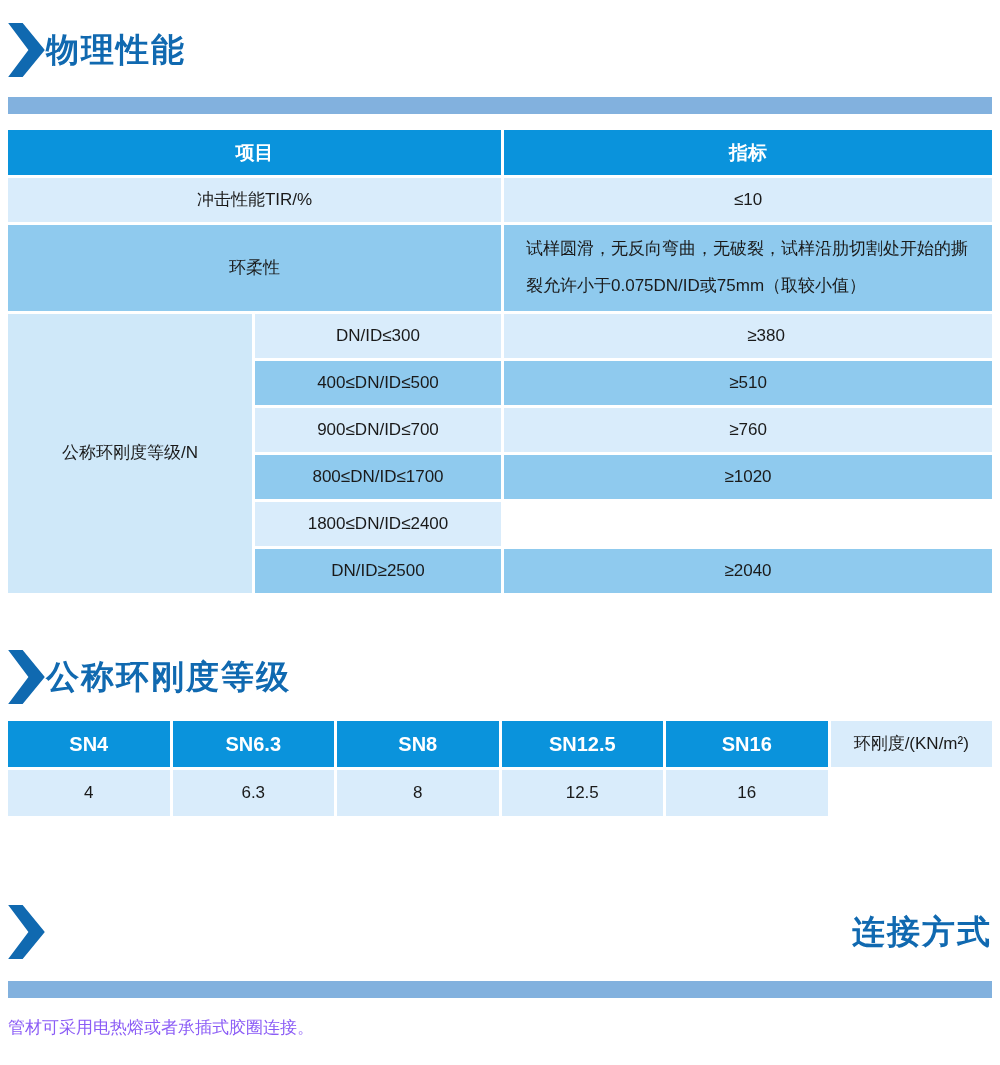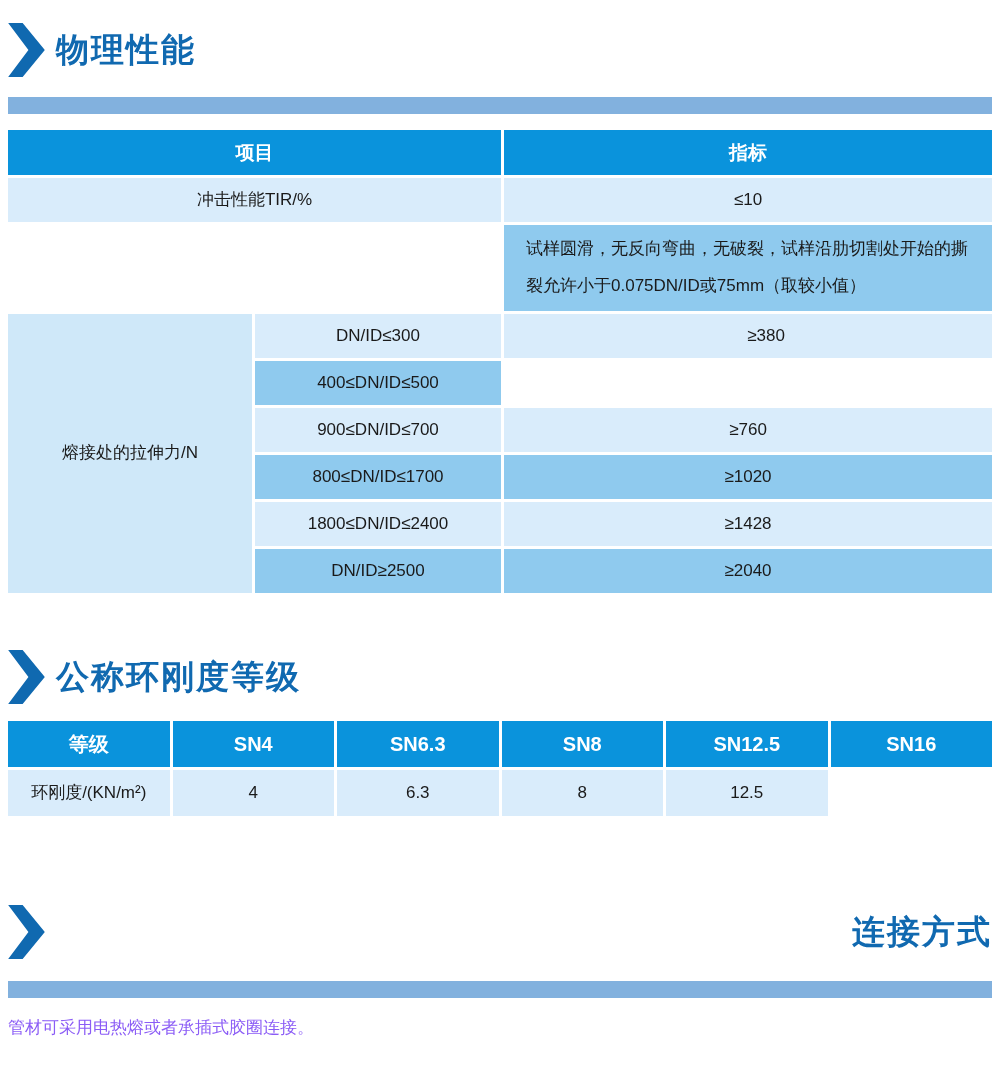--- a/index.html
+++ b/index.html
@@ -6,21 +6,21 @@
   html, body {
     width: 1000px;
     background: #ffffff;
     font-family: "Liberation Sans", "DejaVu Sans", sans-serif;
     color: #1a1a1a;
   }
   body { height: 1065px; overflow: hidden; }
   .page { width: 984px; margin: 0 8px; }
 
   
-  .heading { display: flex; align-items: center; gap: 11px; height: 56px; }
+  .heading { display: flex; align-items: center; gap: 1px; height: 56px; }
   .heading .chev { flex: 0 0 auto; width: 37px; height: 54px; }
   .heading .title {
     font-size: 33px;
     font-weight: bold;
     color: #1069b0;
     letter-spacing: 2px;
   }
   #heading-physical { margin-top: 22px; }
   #heading-stiffness { margin-top: 56px; }
   #heading-connection { margin-top: 88px; justify-content: space-between; }
@@ -93,62 +93,63 @@
   <div class="accent-bar" id="bar-top"></div>
 
   <div class="t1">
 
     <div class="cell th span2">项目</div>
     <div class="cell th col3">指标</div>
 
     <div class="cell bg-light span2">冲击性能TIR/%</div>
     <div class="cell bg-light col3">≤10</div>
 
+    <div class="cell bg-medium span2">环柔性</div>
     <div class="cell bg-medium col3 cell-desc">试样圆滑，无反向弯曲，无破裂，试样沿肋切割处开始的撕裂允许小于0.075DN/ID或75mm（取较小值）</div>
 
-    <div class="cell bg-span group-label">熔接处的拉伸力/N</div>
+    <div class="cell bg-span group-label">公称环刚度等级/N</div>
 
     <div class="cell bg-light" style="grid-column:2;grid-row:4;">DN/ID≤300</div>
     <div class="cell bg-light col3" style="grid-row:4;padding-left:36px;">≥380</div>
 
     <div class="cell bg-medium" style="grid-column:2;grid-row:5;">400≤DN/ID≤500</div>
+    <div class="cell bg-medium col3" style="grid-row:5;">≥510</div>
 
     <div class="cell bg-light" style="grid-column:2;grid-row:6;">900≤DN/ID≤700</div>
     <div class="cell bg-light col3" style="grid-row:6;">≥760</div>
 
     <div class="cell bg-medium" style="grid-column:2;grid-row:7;">800≤DN/ID≤1700</div>
     <div class="cell bg-medium col3" style="grid-row:7;">≥1020</div>
 
     <div class="cell bg-light" style="grid-column:2;grid-row:8;">1800≤DN/ID≤2400</div>
-    <div class="cell bg-light col3" style="grid-row:8;">≥1428</div>
 
     <div class="cell bg-medium" style="grid-column:2;grid-row:9;">DN/ID≥2500</div>
     <div class="cell bg-medium col3" style="grid-row:9;">≥2040</div>
   </div>
 
   <div class="heading" id="heading-stiffness">
     <svg class="chev" viewBox="0 0 38 56">
       <polygon points="0,0 15,0 38,28 15,56 0,56 21,28" fill="#1069b0"></polygon>
     </svg>
     <span class="title">公称环刚度等级</span>
   </div>
 
   <div class="t2">
-    <div class="cell th">等级</div>
     <div class="cell th">SN4</div>
     <div class="cell th">SN6.3</div>
     <div class="cell th">SN8</div>
     <div class="cell th">SN12.5</div>
     <div class="cell th">SN16</div>
 
     <div class="cell bg-light">环刚度/(KN/m²)</div>
     <div class="cell bg-light">4</div>
     <div class="cell bg-light">6.3</div>
     <div class="cell bg-light">8</div>
     <div class="cell bg-light">12.5</div>
+    <div class="cell bg-light">16</div>
   </div>
 
   <div class="heading" id="heading-connection">
     <svg class="chev" viewBox="0 0 38 56">
       <polygon points="0,0 15,0 38,28 15,56 0,56 21,28" fill="#1069b0"></polygon>
     </svg>
     <span class="title">连接方式</span>
   </div>
 
   <div class="accent-bar" id="bar-bottom"></div>

